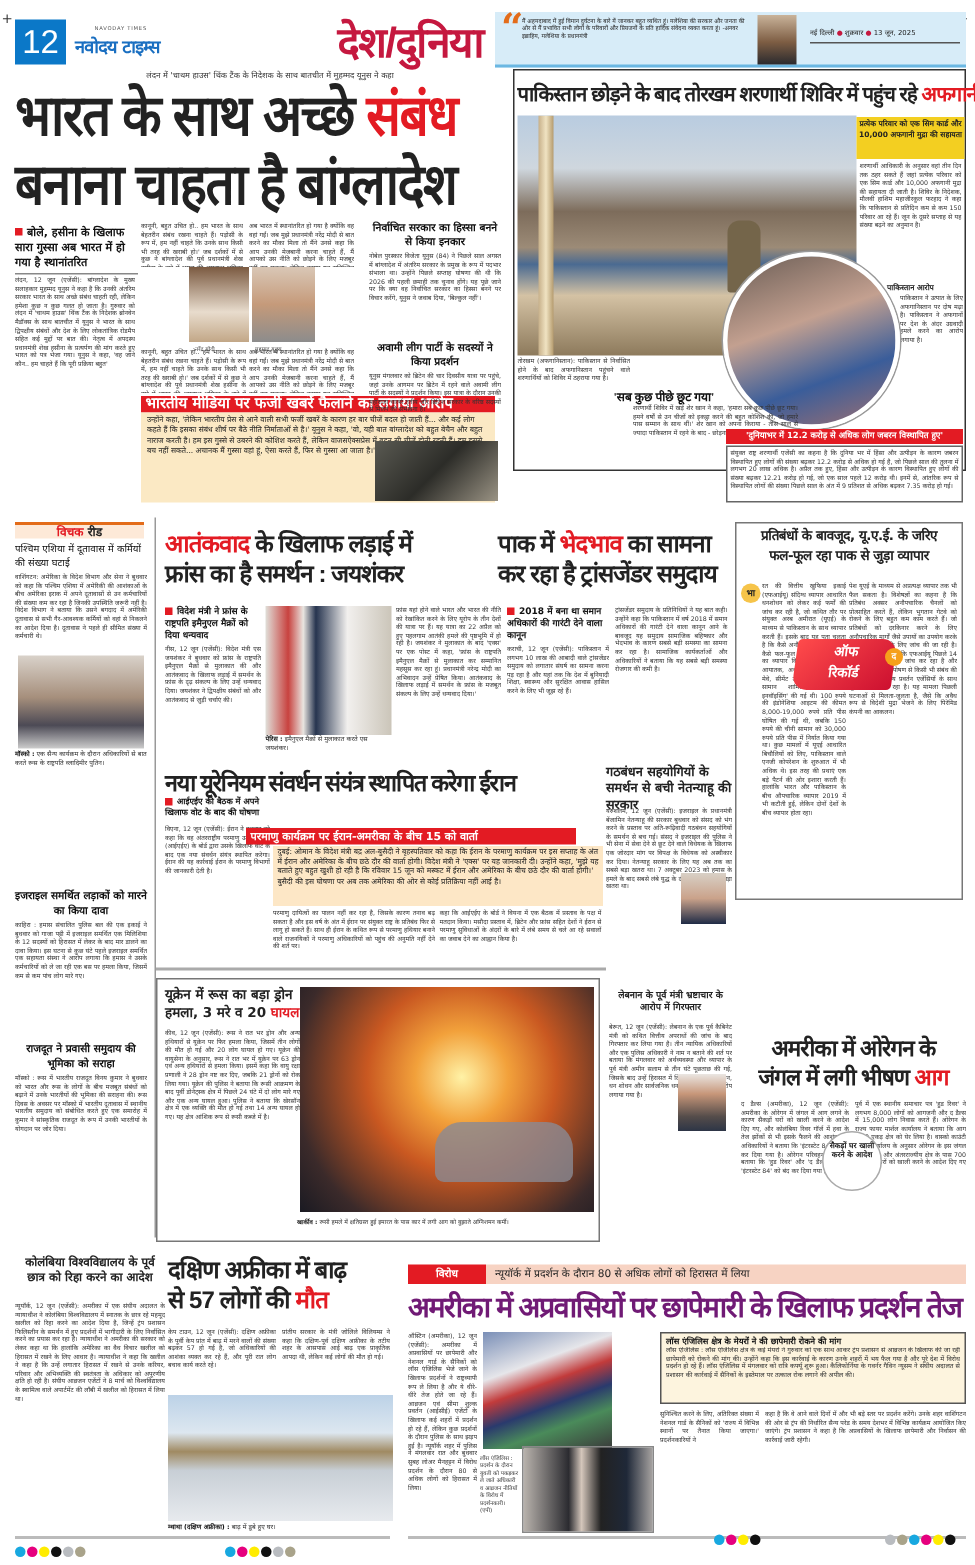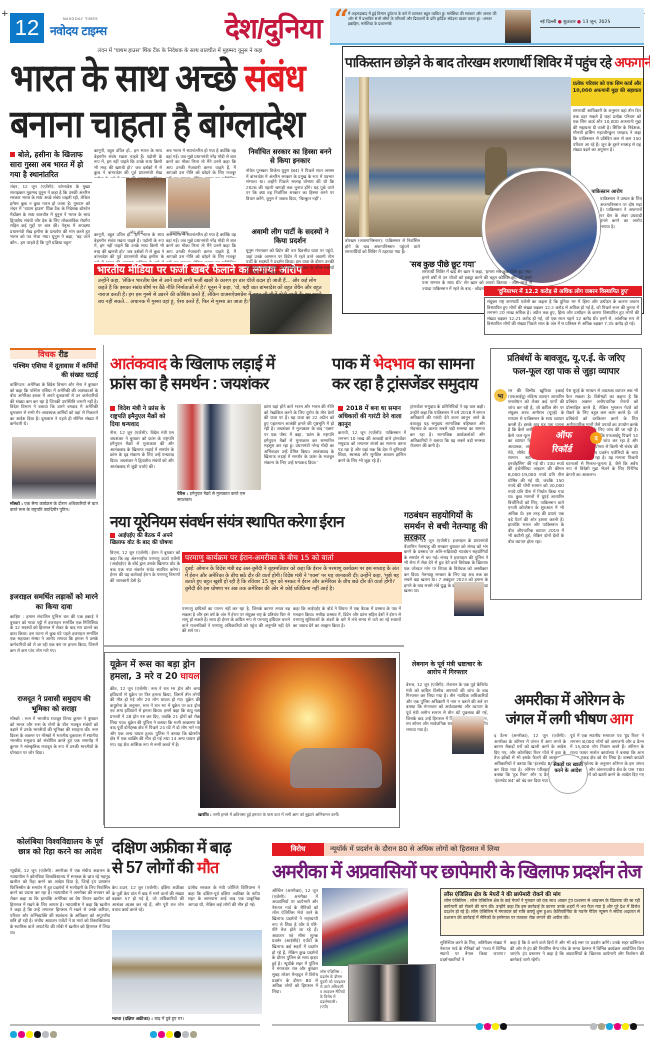--- a/index.html
+++ b/index.html
@@ -60,21 +60,21 @@
   #afg-circle { left: 482px; top: 168px; width: 118px; height: 118px; border-radius: 50%; border: 3px solid #fff; background: linear-gradient(160deg, #6a5d55, #c3a090 40%, #3a5d9a 70%, #a07070); box-shadow: 0 0 0 1px #999; }
   #afg-quote-h { left: 409px; top: 258px; width: 110px; font-size: 8px; font-weight: bold; color: #111; font-family: Liberation Serif, serif; }
   #afg-quote-txt { left: 422px; top: 269px; width: 110px; height: 30px; }
   #afg-left-txt { left: 345px; top: 238px; width: 75px; height: 72px; }
   #afg-redbar { left: 484px; top: 286px; width: 158px; height: 10px; background: #e31b23; color: #fff; font-size: 5.6px; line-height: 10px; font-weight: bold; text-align: center; white-space: nowrap; }
   #afg-stat-box { left: 484px; top: 297px; width: 158px; height: 38px; border: 1px solid #666; padding: 1px 2px; }
 
   
   #vichak-head { left: 10px; top: 348px; width: 86px; height: 11px; background: #fde9d8; border-top: 2px solid #e36c1a; font-size: 8px; line-height: 10px; font-weight: bold; text-align: center; }
   #vichak-head .v1 { color: #e31b23; text-align: center; }
-  #vichak-h1 { left: 10px; top: 362px; width: 88px; font-size: 6.5px; line-height: 9px; font-weight: bold; color: #111; text-align: right; }
+  #vichak-h1 { left: 10px; top: 362px; width: 88px; font-size: 6.5px; line-height: 9px; font-weight: normal; color: #111; text-align: left; }
   #vichak-t1 { left: 10px; top: 382px; width: 88px; height: 50px; }
   #vichak-photo { left: 12px; top: 437px; width: 84px; height: 62px; background: linear-gradient(#d9d2ca, #a68f7c 45%, #4c4a55 75%, #ccc); }
   #vichak-cap { left: 10px; top: 501px; width: 88px; }
   #vichak-h2 { left: 10px; top: 592px; width: 88px; font-size: 7px; line-height: 10px; font-weight: bold; text-align: center; color: #111; }
   #vichak-t2 { left: 10px; top: 614px; width: 88px; height: 72px; }
   #vichak-h3 { left: 10px; top: 694px; width: 88px; font-size: 7px; line-height: 10px; font-weight: bold; text-align: center; color: #111; }
   #vichak-t3 { left: 10px; top: 716px; width: 88px; height: 110px; }
   #ldivider { left: 103px; top: 345px; width: 1px; height: 480px; }
 
   
@@ -95,21 +95,21 @@
   #off-drop { left: 494px; top: 389px; width: 13px; height: 13px; border-radius: 50%; background: #f6c44a; font-size: 6px; line-height: 13px; text-align: center; font-weight: bold; }
   #off-t1 { left: 494px; top: 388px; width: 70px; height: 208px; padding-left: 14px; }
   #off-t2 { left: 566px; top: 388px; width: 72px; height: 208px; }
   #off-badge { left: 530px; top: 426px; width: 66px; height: 34px; background: linear-gradient(135deg, #ff4b4b, #cc1030); border-radius: 3px 10px 3px 10px; transform: skewX(-8deg); color: #fff; font-size: 9px; line-height: 14px; font-weight: bold; text-align: center; padding-top: 2px; }
   #off-badge-num { left: 590px; top: 432px; width: 12px; height: 12px; background: #f6a01a; border-radius: 50%; color: #fff; font-size: 6px; line-height: 12px; text-align: center; font-weight: bold; }
 
   
   #iran-h1 { left: 110px; top: 510px; width: 300px; font-size: 15.5px; font-weight: bold; color: #222; letter-spacing: -0.8px; white-space: nowrap; font-family: "Liberation Sans", sans-serif; }
   #iran-sub { left: 110px; top: 532px; width: 70px; font-size: 5.5px; line-height: 7px; font-weight: bold; color: #111; }
   #iran-t1 { left: 110px; top: 550px; width: 70px; height: 72px; }
-  #iran-redbar { left: 182px; top: 552px; width: 220px; height: 11px; background: #e31b23; color: #fff; font-size: 7.3px; line-height: 11px; font-weight: normal; padding-left: 3px; white-space: nowrap; }
+  #iran-redbar { left: 164px; top: 552px; width: 220px; height: 11px; background: #e31b23; color: #fff; font-size: 7.3px; line-height: 11px; font-weight: bold; padding-left: 3px; white-space: nowrap; }
   #iran-cream { left: 182px; top: 564px; width: 220px; height: 40px; background: #fde7c6; font-size: 5px; line-height: 6.7px; padding: 1px 3px; color: #222; overflow: hidden; }
   #iran-t2 { left: 182px; top: 606px; width: 108px; height: 38px; }
   #iran-t3 { left: 293px; top: 606px; width: 108px; height: 38px; }
   #isr-h1 { left: 404px; top: 510px; width: 86px; font-size: 8.5px; line-height: 11px; font-weight: bold; color: #222; }
   #isr-t1 { left: 404px; top: 538px; width: 84px; height: 80px; }
   #isr-photo { left: 454px; top: 582px; width: 30px; height: 34px; background: linear-gradient(#d8d0c6, #caa28a 50%, #1f2b46); }
 
   #hdivider1 { left: 104px; top: 645px; width: 300px; height: 2px; background: #aaa; }
 
   

